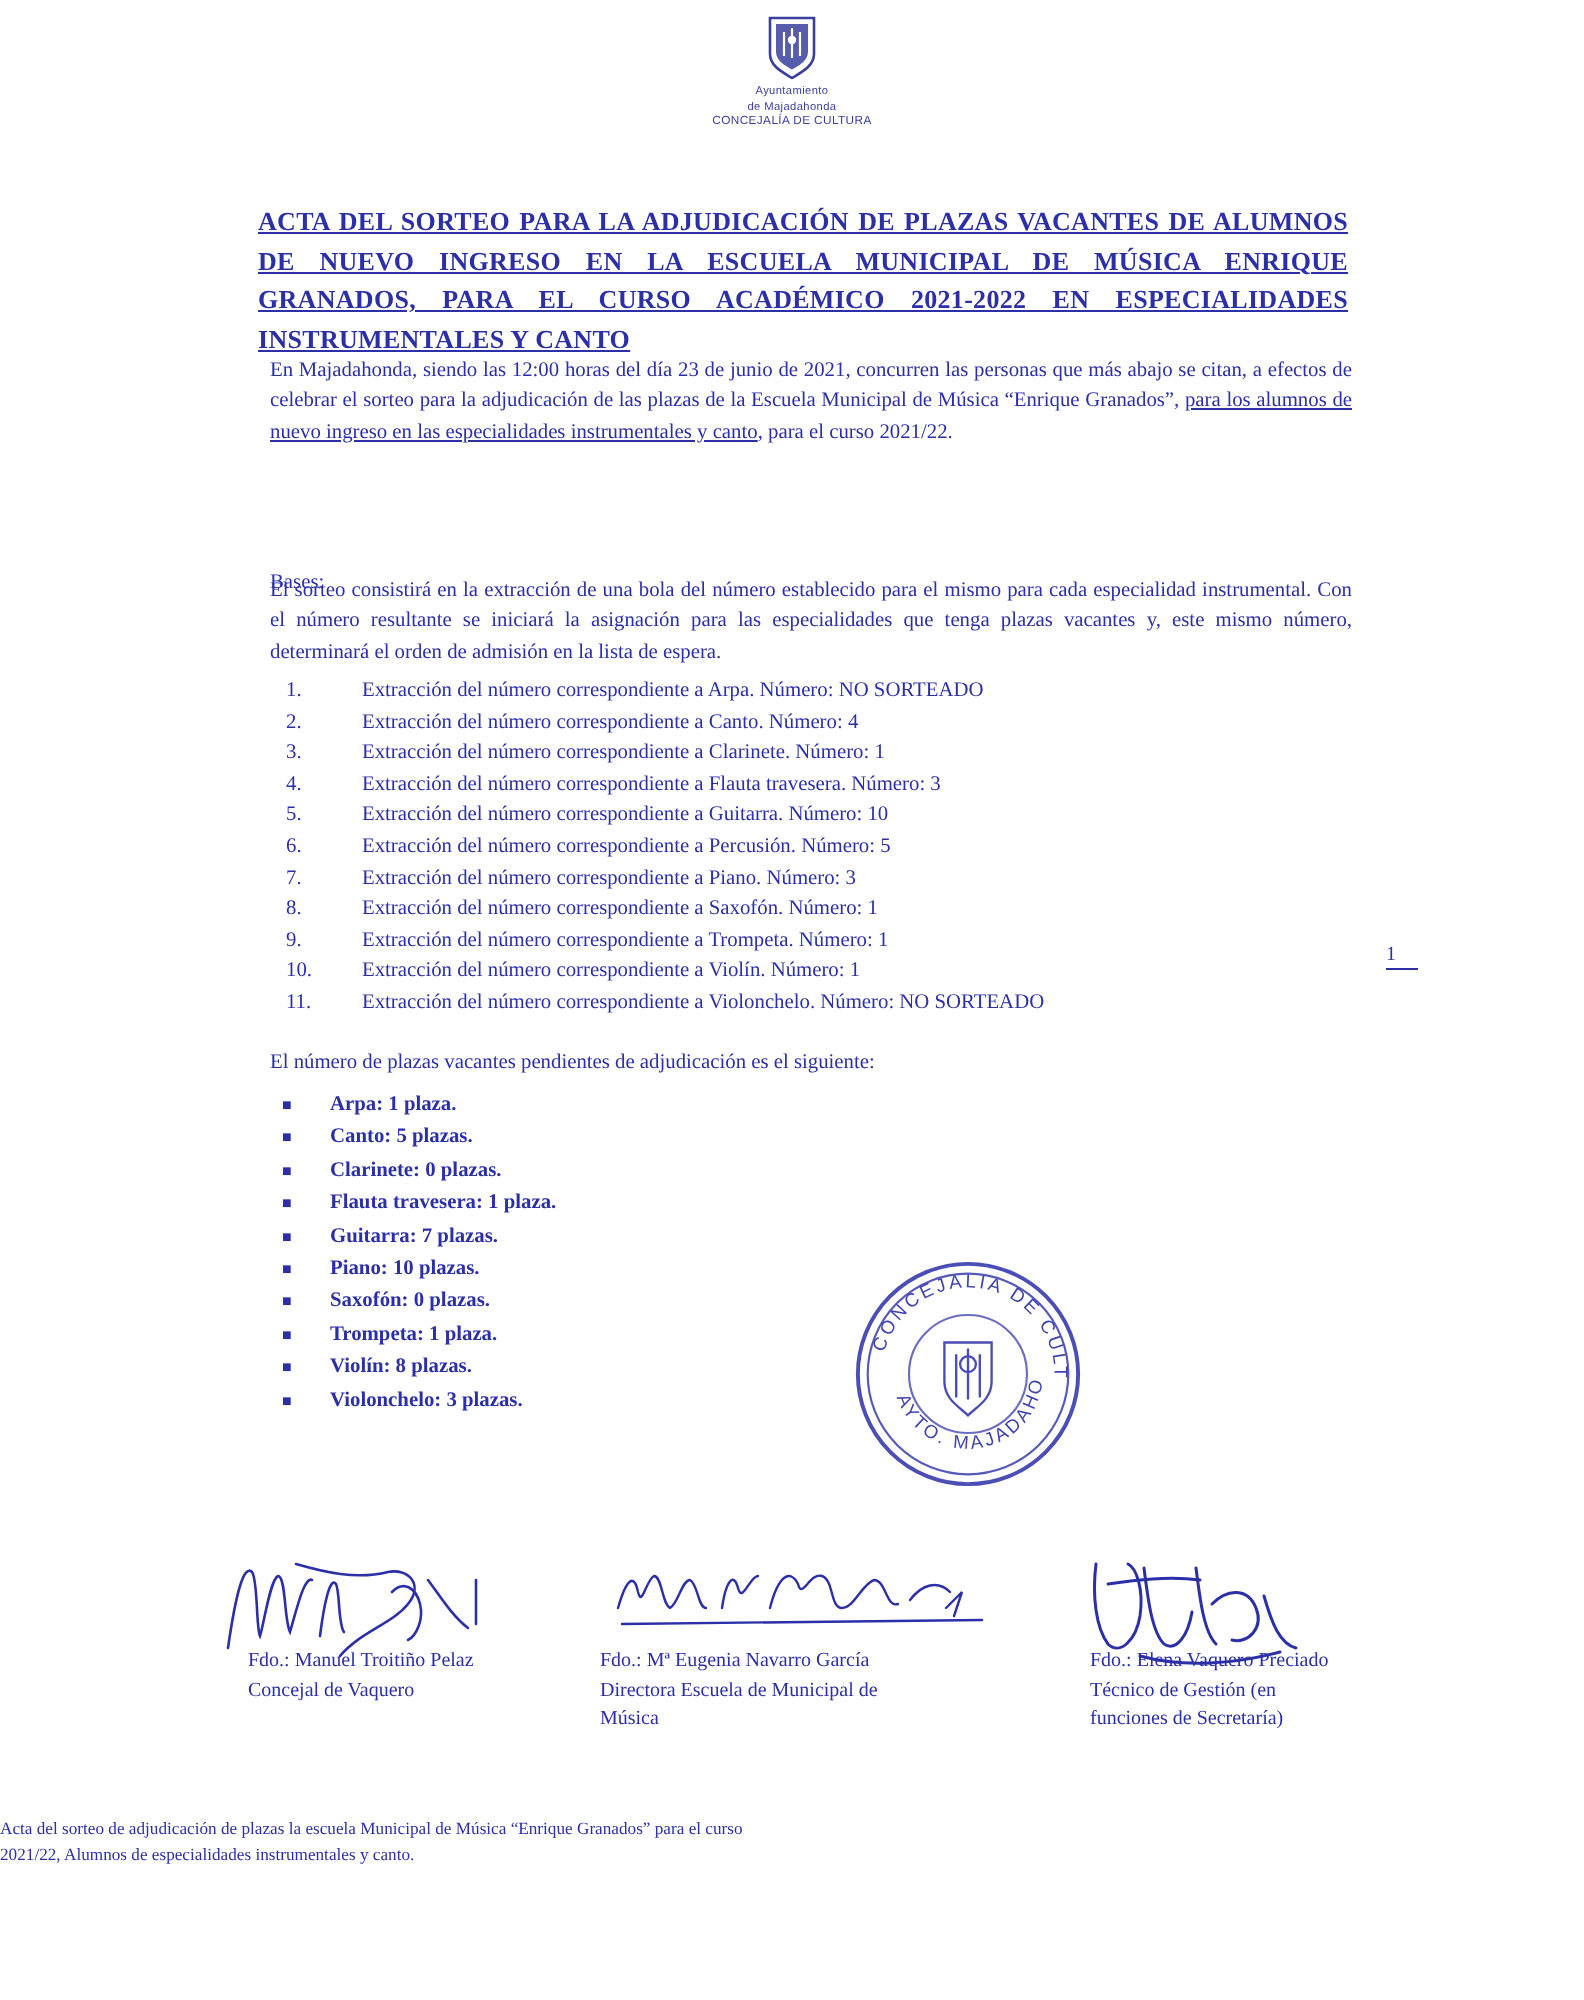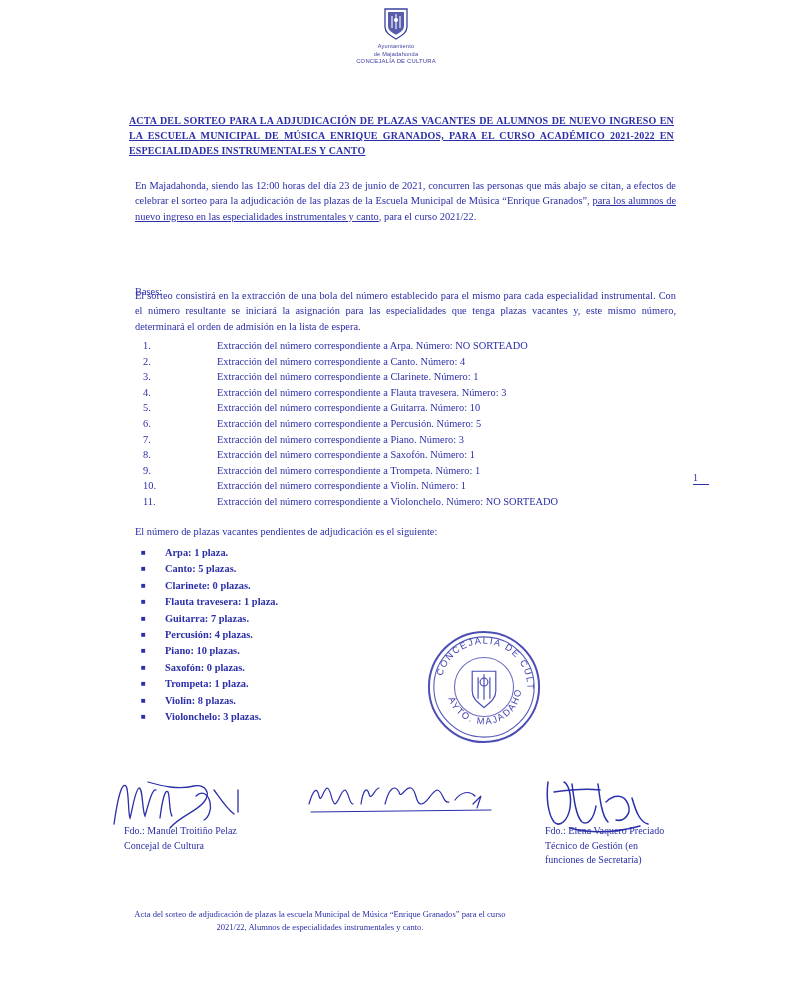--- a/index.html
+++ b/index.html
@@ -48,27 +48,26 @@
   .logo-text .l1 { display: block; }
   .logo-text .l2 { display: block; }
   .logo-text .l3 { display: block; font-size: 5.9px; }
 
   
   .doc-title {
     position: absolute;
     top: 101px;
     left: 129px;
     width: 545px;
-    font-size: 10px;
+    font-size: 13px;
     font-weight: bold;
     line-height: 1.5;
     text-align: justify;
     text-decoration: underline;
     letter-spacing: .15px;
-    margin-top: 12px;
   }
 
   
   .para {
     position: absolute;
     left: 135px;
     width: 541px;
     font-size: 10.4px;
     line-height: 1.48;
     text-align: justify;
@@ -93,21 +92,20 @@
     display: block;
     height: 15.6px;
     white-space: nowrap;
   }
   .num-list .n {
     display: inline-block;
     width: 38px;
   }
   .num-list .t {
     display: inline-block;
-    margin-left: 36px;
   }
 
   
   .bullet-list {
     position: absolute;
     top: 548px;
     left: 141px;
     width: 380px;
     font-size: 10.4px;
     line-height: 1.0;
@@ -165,21 +163,21 @@
   #scribble1 { top: 772px; left: 108px; }
   #scribble2 { top: 778px; left: 305px; }
   #scribble3 { top: 772px; left: 540px; }
 
   
   .footer {
     position: absolute;
     top: 908px;
     left: 0;
     width: 640px;
-    text-align: center;
+    text-align: left;
     font-size: 8.6px;
     line-height: 1.55;
   }
   .footer span { display: block; }
 </style>
 </head>
 <body>
 
 <div class="page">
 
@@ -227,21 +225,20 @@
   </div>
 
   <div class="para" id="p-vacantes">El número de plazas vacantes pendientes de adjudicación es el siguiente:</div>
 
   <div class="bullet-list">
     <span class="brow"><span class="bul">■</span><span class="btext">Arpa: 1 plaza.</span></span>
     <span class="brow"><span class="bul">■</span><span class="btext">Canto: 5 plazas.</span></span>
     <span class="brow"><span class="bul">■</span><span class="btext">Clarinete: 0 plazas.</span></span>
     <span class="brow"><span class="bul">■</span><span class="btext">Flauta travesera: 1 plaza.</span></span>
     <span class="brow"><span class="bul">■</span><span class="btext">Guitarra: 7 plazas.</span></span>
-    <span class="brow"><span class="bul">■</span><span class="btext">Percusión: 4 plazas.</span></span>
     <span class="brow"><span class="bul">■</span><span class="btext">Piano: 10 plazas.</span></span>
     <span class="brow"><span class="bul">■</span><span class="btext">Saxofón: 0 plazas.</span></span>
     <span class="brow"><span class="bul">■</span><span class="btext">Trompeta: 1 plaza.</span></span>
     <span class="brow"><span class="bul">■</span><span class="btext">Violín: 8 plazas.</span></span>
     <span class="brow"><span class="bul">■</span><span class="btext">Violonchelo: 3 plazas.</span></span>
   </div>
 
   <svg class="stamp" viewBox="0 0 120 120">
     <defs>
       <path id="arcTop" d="M 16,60 A 44,44 0 0 1 104,60"></path>
@@ -292,24 +289,29 @@
       <path d="M58 12 C60 28 62 44 68 50"></path>
       <path d="M14 20 C28 18 44 16 60 18"></path>
       <path d="M66 30 C74 22 84 22 88 32 C92 42 84 50 76 48"></path>
       <path d="M92 26 C96 40 100 50 108 52"></path>
       <path d="M30 56 C52 62 78 60 100 54"></path>
     </g>
   </svg>
 
   <div class="sig-block" id="sig1">
     <div>Fdo.: Manuel Troitiño Pelaz</div>
-    <div>Concejal de Cultura</div>
+    <div>Concejal de Vaquero</div>
     <div></div>
   </div>
 
+  <div class="sig-block" id="sig2">
+    <div>Fdo.: Mª Eugenia Navarro García</div>
+    <div>Directora Escuela de Municipal de</div>
+    <div>Música</div>
+  </div>
 
   <div class="sig-block" id="sig3">
     <div>Fdo.: Elena Vaquero Preciado</div>
     <div>Técnico  de Gestión (en</div>
     <div>funciones de Secretaría)</div>
   </div>
 
   <div class="footer">
     <span>Acta del sorteo de adjudicación de plazas la escuela Municipal de Música “Enrique Granados” para el curso</span>
     <span>2021/22, Alumnos de especialidades instrumentales y canto.</span>

